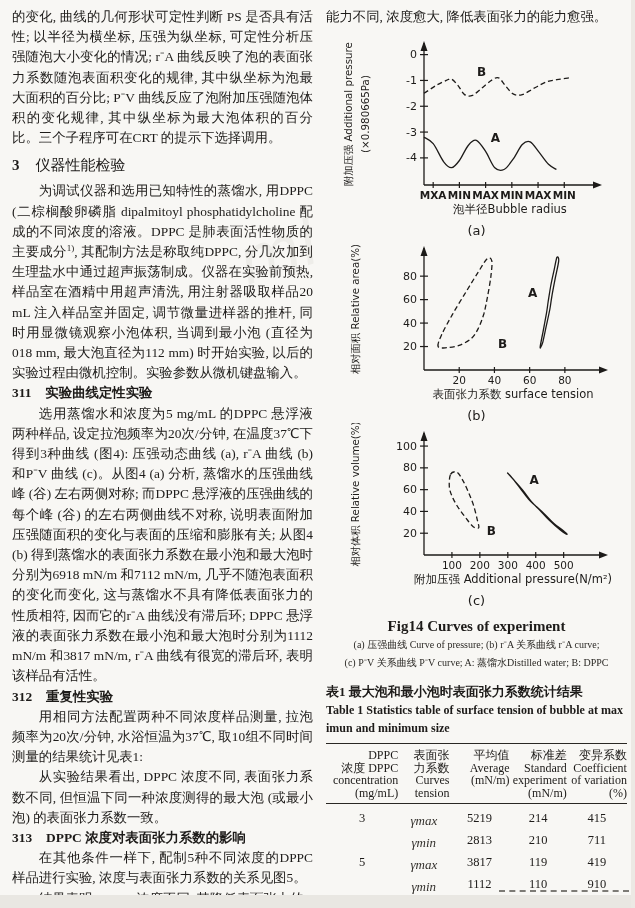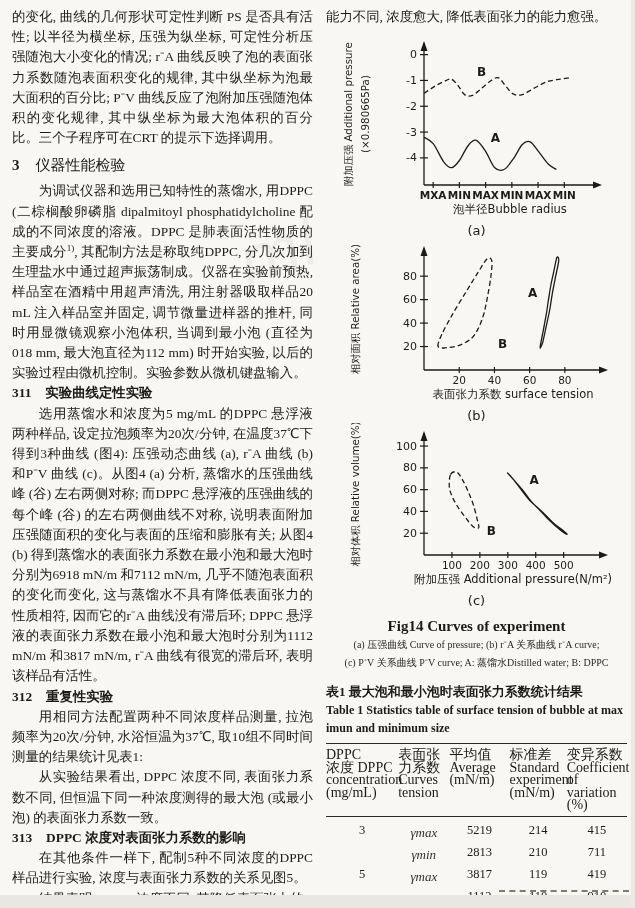--- a/index.html
+++ b/index.html
@@ -35,21 +35,21 @@
   .fig-captions { margin-top:8px; }
   .figcap-cn { text-align:center; font-size:13.5px; line-height:21px; }
   .figcap-en { text-align:center; font-size:15px; line-height:20px; font-weight:600; }
   .fignote { text-align:center; font-size:10px; line-height:18px; color:#2a2824; }
 
   .tablecap-cn { margin-top:10px; font-size:13px; font-weight:600; line-height:20px; }
   .tablecap-en { font-size:12px; font-weight:bold; line-height:17.5px; }
 
   .dtable { margin-top:6px; border-top:1.6px solid #2a2824; border-bottom:2.4px solid #2a2824; }
   .thead { display:flex; border-bottom:1.2px solid #2a2824; padding:5px 0 4px; }
-  .th { text-align:left; font-size:14px; line-height:12.5px; font-family:"Liberation Serif", serif; }
+  .th { text-align:right; font-size:12px; line-height:12.5px; font-family:"Liberation Serif", serif; }
   .tbody { padding:4px 0 6px; }
   .tr { display:flex; padding:2.5px 0; }
   .td { text-align:center; font-size:12.5px; line-height:14px; }
   .c0 { width:24%; } .c1 { width:17%; } .c2 { width:20%; } .c3 { width:19%; } .c4 { width:20%; }
   .td.c1 { font-style:italic; font-size:13px; color:#33302c; padding-top:3px; }
 
   .scan-strip { position:absolute; left:0; right:0; bottom:0; height:13px; background:#e9e7e2; }
   .scan-edge { position:absolute; top:0; right:0; width:4px; height:100%; background:#ece9e4; }
   .scan-dashes { position:absolute; right:6px; bottom:16px; width:130px; border-top:2.2px dashed #55524d; opacity:.75; }
   .watermark {

